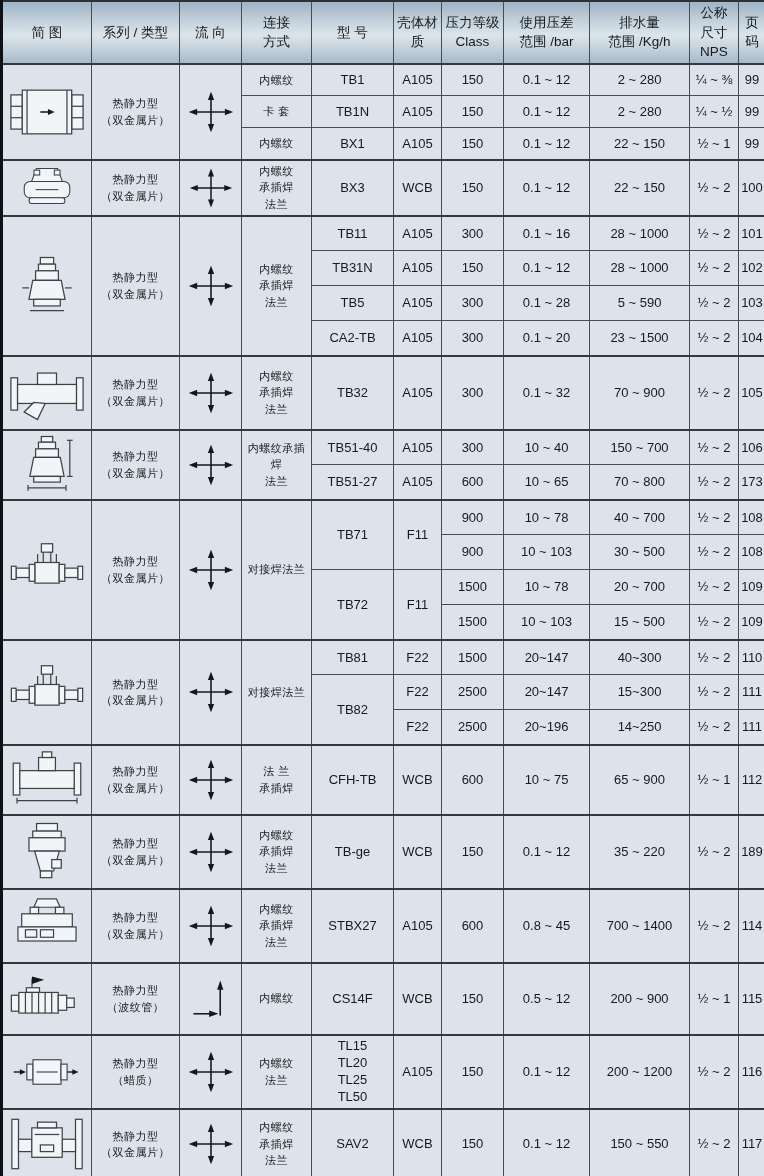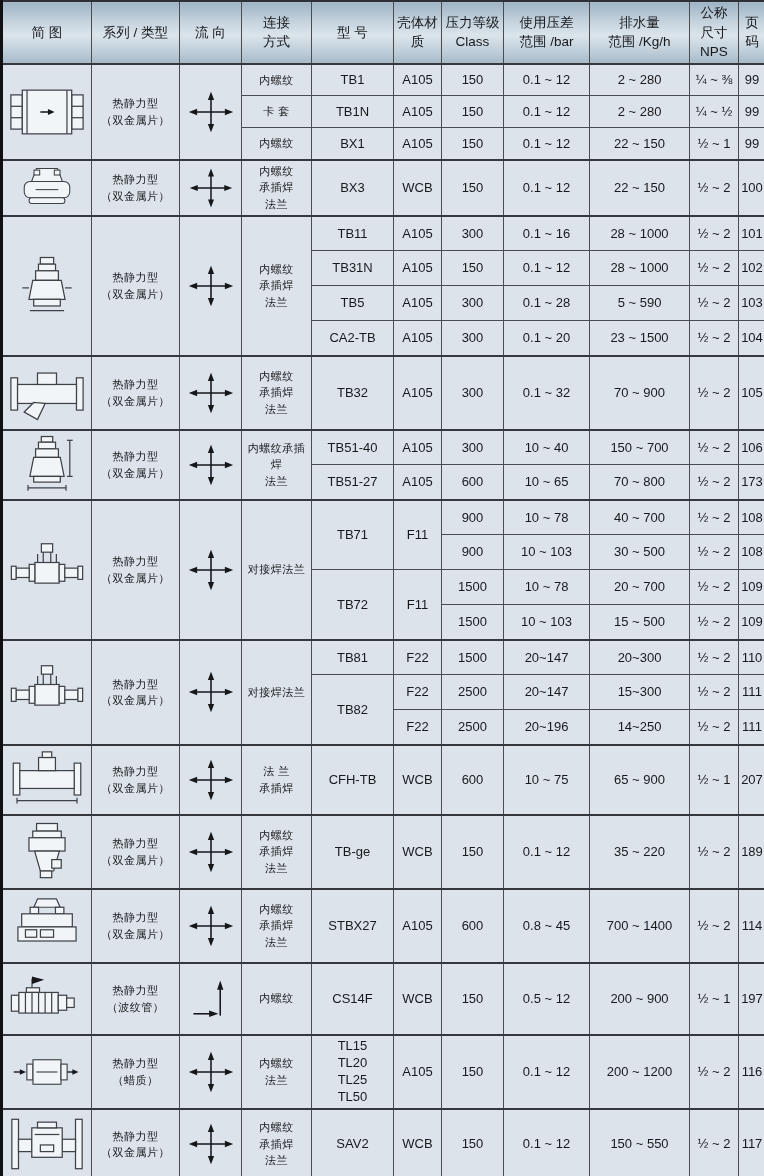--- a/index.html
+++ b/index.html
@@ -430,21 +430,21 @@
       <td rowspan="3" class="cn">热静力型
 （双金属片）</td>
       <td rowspan="3"><svg class="fsvg" viewBox="0 0 52 52" width="48" height="48">
             <use href="#flow-cross"></use>
           </svg></td>
       <td rowspan="3" class="cn">对接焊法兰</td>
       <td>TB81</td>
       <td>F22</td>
       <td>1500</td>
       <td>20~147</td>
-      <td>20~300</td>
+      <td>40~300</td>
       <td>½ ~ 2</td>
       <td>110</td>
     </tr>
     <tr class="r35">
       <td rowspan="2">TB82</td>
       <td>F22</td>
       <td>2500</td>
       <td>20~147</td>
       <td>15~300</td>
       <td>½ ~ 2</td>
@@ -471,21 +471,21 @@
             <use href="#flow-cross"></use>
           </svg></td>
       <td class="cn">法 兰
 承插焊</td>
       <td>CFH-TB</td>
       <td>WCB</td>
       <td>600</td>
       <td>10 ~ 75</td>
       <td>65 ~ 900</td>
       <td>½ ~ 1</td>
-      <td>207</td>
+      <td>112</td>
     </tr>
   </tbody>
 
   <tbody>
     <tr class="r74">
       <td><svg class="dsvg" viewBox="0 0 80 64" width="76" height="62">
             <use href="#d-compactreg"></use>
           </svg></td>
       <td class="cn">热静力型
 （双金属片）</td>
@@ -538,21 +538,21 @@
       <td><svg class="fsvg" viewBox="0 0 52 52" width="48" height="48">
             <use href="#flow-right-up"></use>
           </svg></td>
       <td class="cn">内螺纹</td>
       <td>CS14F</td>
       <td>WCB</td>
       <td>150</td>
       <td>0.5 ~ 12</td>
       <td>200 ~ 900</td>
       <td>½ ~ 1</td>
-      <td>197</td>
+      <td>115</td>
     </tr>
   </tbody>
 
   <tbody>
     <tr class="r74">
       <td><svg class="dsvg" viewBox="0 0 80 64" width="76" height="56">
             <use href="#d-wax"></use>
           </svg></td>
       <td class="cn">热静力型
 （蜡质）</td>

